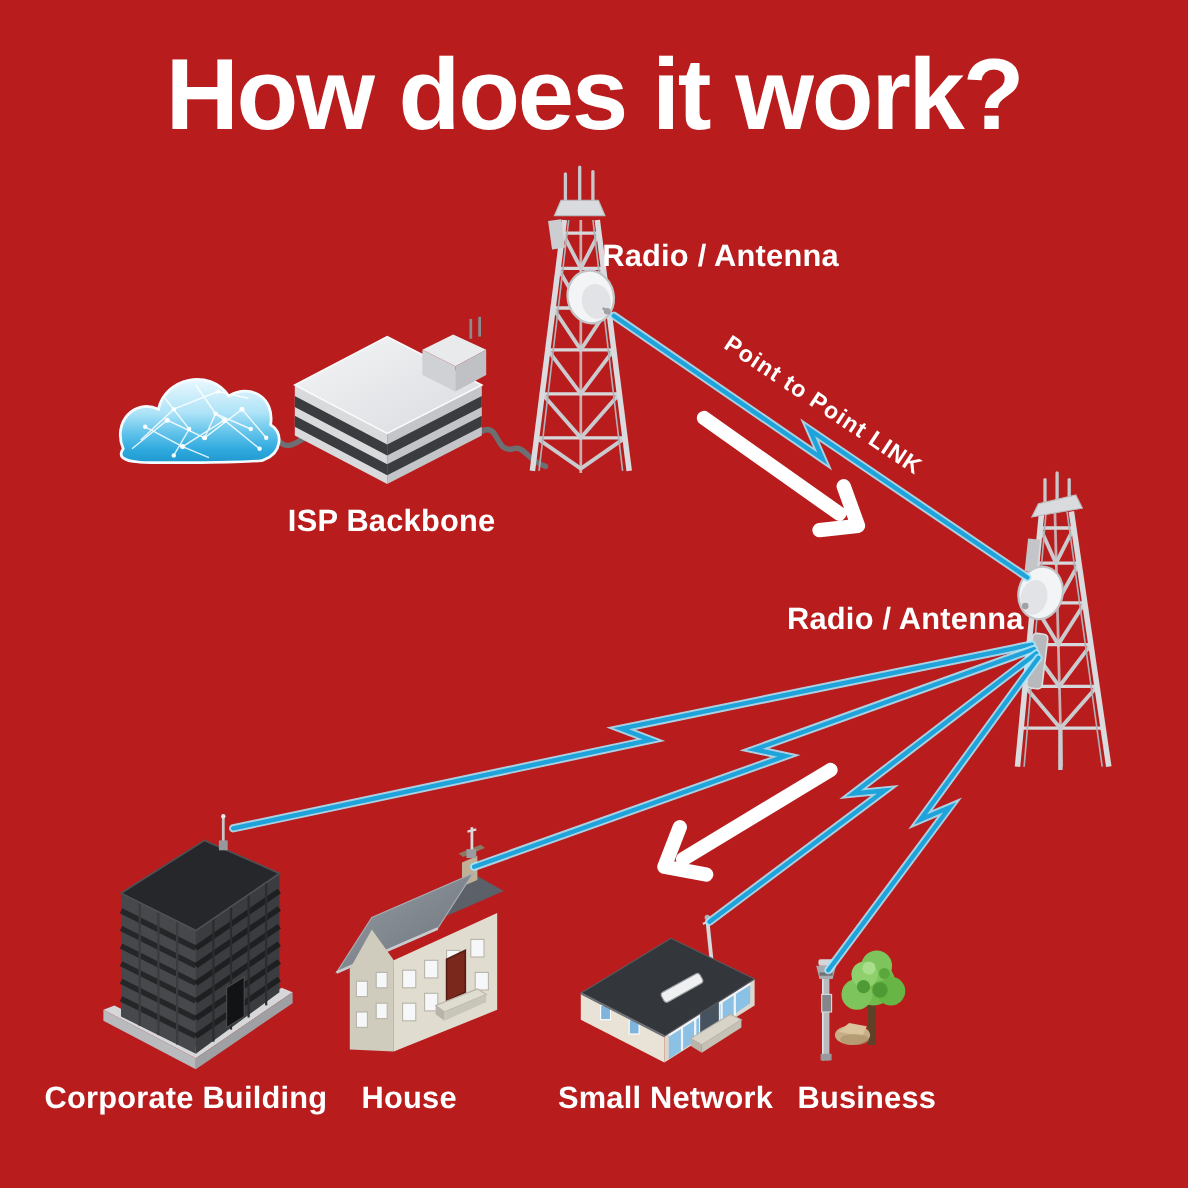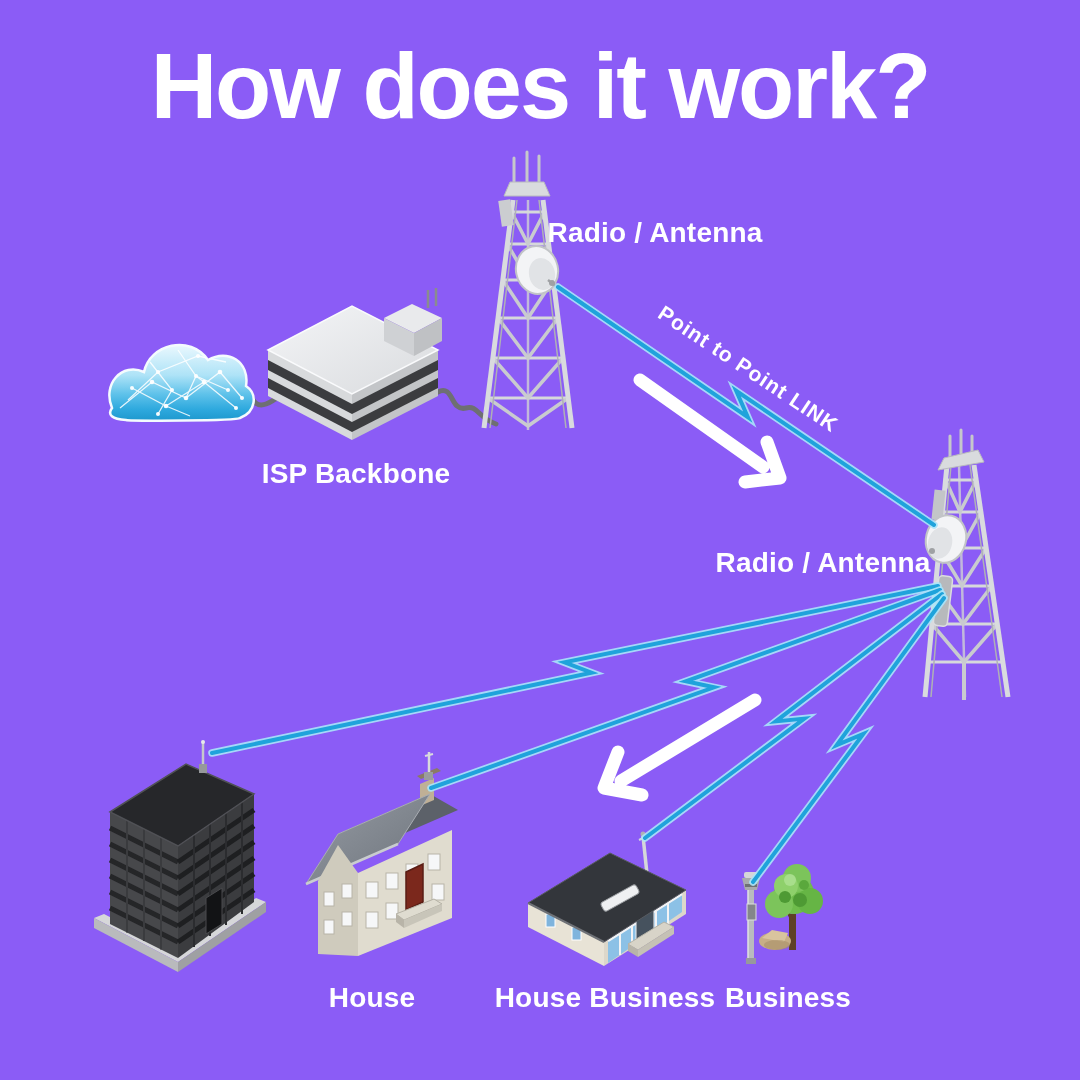--- a/index.html
+++ b/index.html
@@ -1,16 +1,16 @@
 <!DOCTYPE html>
 <html><head>
 <meta charset="utf-8">
 <style>
   html,body{margin:0;padding:0;background:#000;}
-  #canvas{position:relative;width:1080px;height:1080px;background:#8b5cf6;overflow:hidden;
+  #canvas{position:relative;width:1080px;height:1080px;background:#b91c1c;overflow:hidden;
           font-family:"Liberation Sans",sans-serif;}
   #title{position:absolute;left:0;top:34px;width:100%;text-align:center;margin:0;
          font-weight:bold;font-size:92px;letter-spacing:-2px;color:#fff;}
   .label{position:absolute;color:#fff;font-weight:bold;font-size:28px;letter-spacing:.2px;
          white-space:nowrap;transform:translateX(-50%);}
   .label.rot{transform:rotate(33.5deg);transform-origin:0 0;font-size:21px;letter-spacing:1px;}
   svg{position:absolute;left:0;top:0;}
 </style>
 </head>
 <body>
@@ -309,17 +309,18 @@
     <path d="M640,380 L763,467 M767,442 L780,478 L745,482" fill="none" stroke="#FFFFFF" stroke-width="13" stroke-linecap="round" stroke-linejoin="round"></path>
     <path d="M755,700 L621,781 M618,752 L604,788 L642,795" fill="none" stroke="#FFFFFF" stroke-width="13" stroke-linecap="round" stroke-linejoin="round"></path>
   </svg>
 
   <h1 id="title">How does it work?</h1>
 
   <div class="label" style="left:356px;top:458px">ISP Backbone</div>
   <div class="label" style="left:655px;top:217px">Radio / Antenna</div>
   <div class="label" style="left:823px;top:547px">Radio / Antenna</div>
   <div class="label rot" style="left:667px;top:301px">Point to Point LINK</div>
+  <div class="label" style="left:169px;top:982px">Corporate Building</div>
   <div class="label" style="left:372px;top:982px">House</div>
-  <div class="label" style="left:605px;top:982px">House Business</div>
+  <div class="label" style="left:605px;top:982px">Small Network</div>
   <div class="label" style="left:788px;top:982px">Business</div>
 
 </div>
 
 </body></html>

